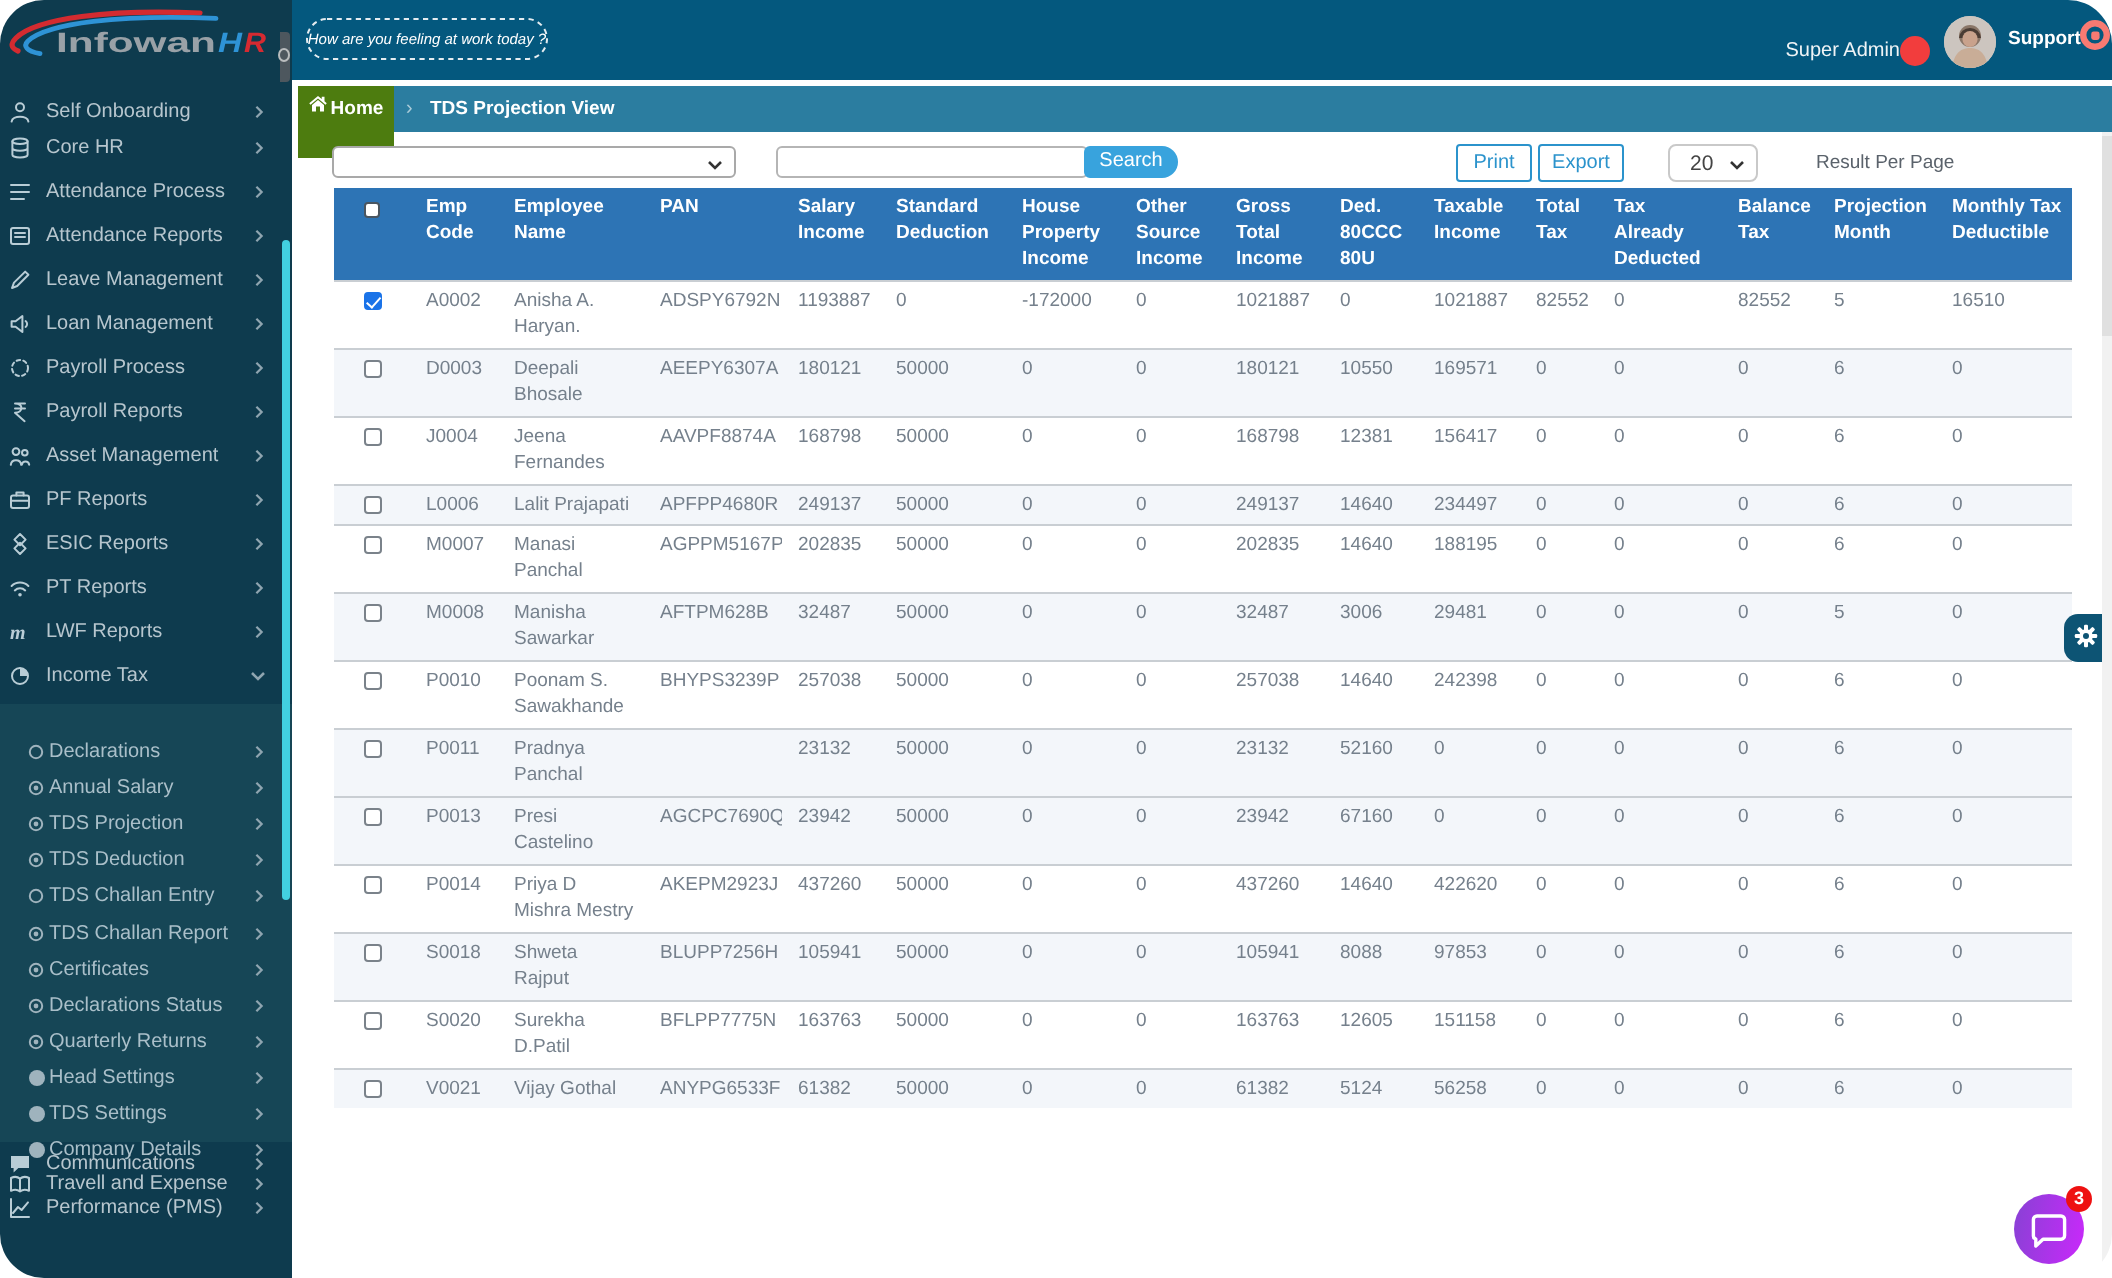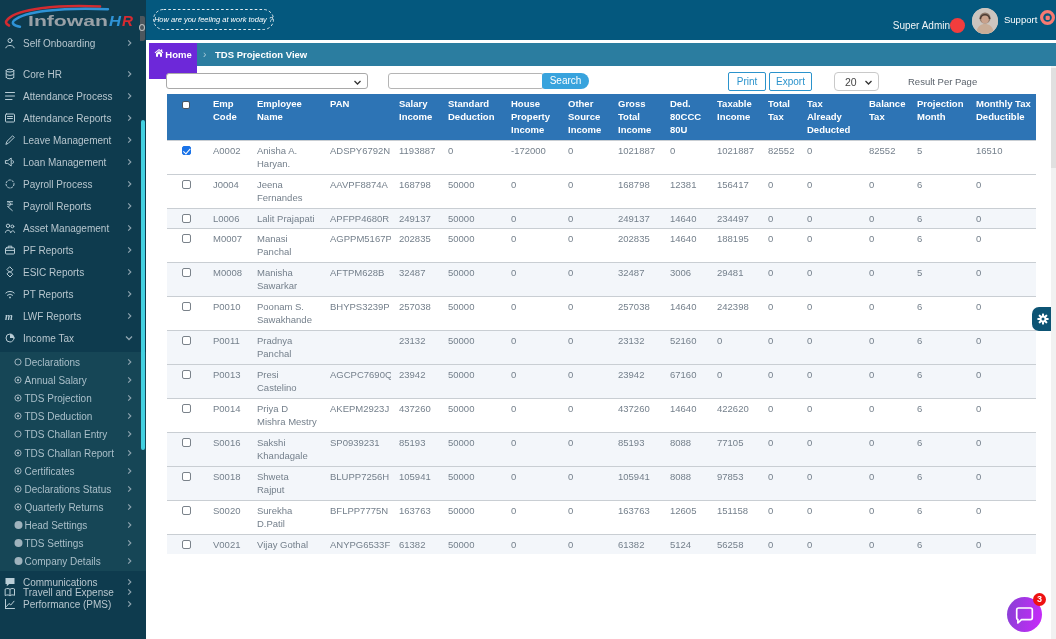--- a/index.html
+++ b/index.html
@@ -1,49 +1,49 @@
 <!DOCTYPE html>
 <html><head>
 <meta charset="utf-8">
 <style>
 * { margin:0; padding:0; box-sizing:border-box; }
 html,body { width:1056px; height:639px; overflow:hidden; font-family:"Liberation Sans", sans-serif; background:#fff; }
-#page { position:relative; width:1056px; height:639px; overflow:hidden; }
+#page { position:relative; width:1056px; height:639px; overflow:hidden;border-radius:22px; }
 .abs { position:absolute; }
 
 
 #sidebar { left:0; top:0; width:146px; height:639px; background:#0e3b4e; }
 #submenu-bg { left:0; top:352px; width:146px; height:219px; background:#164656; }
 #logo { left:0; top:0; width:146px; height:42px; }
 .menu-item { position:absolute; left:0; width:146px; height:22px; color:#b7c6ce; font-size:10px; }
 .menu-item .ic { position:absolute; left:4px; top:50%; transform:translateY(-50%); width:12px; text-align:center; line-height:0; }
 .menu-item .tx { position:absolute; left:23px; top:50%; transform:translateY(-50%); white-space:nowrap; }
 .menu-item .ch { position:absolute; right:13px; top:50%; transform:translateY(-50%); line-height:0; }
-.sub-item { position:absolute; left:0; width:146px; height:18px; color:#aabfc9; font-size:10px; }
+.sub-item { position:absolute; left:0; width:146px; height:18px; color:#aabfc9; font-size:10px;margin-top:14px; }
 .sub-item .ic { position:absolute; left:14px; top:50%; transform:translateY(-50%); line-height:0; }
 .sub-item .tx { position:absolute; left:24.5px; top:50%; transform:translateY(-50%); white-space:nowrap; }
 .sub-item .ch { position:absolute; right:13px; top:50%; transform:translateY(-50%); line-height:0; }
 #side-scroll { left:140.5px; top:120px; width:4px; height:330px; background:#42d0e0; border-radius:2px; z-index:8; }
 #collapse-tab { left:140px; top:16px; width:5px; height:25px; background:#4d575e; border-radius:0 2px 2px 0; z-index:9; }
 #collapse-tab:after { content:""; position:absolute; left:-1px; top:8px; width:4px; height:5px; border:1.5px solid #b9bcbd; border-radius:50%; }
 
 
 #header { left:146px; top:0; width:910px; height:41px; background:#04587e; }
 #feelpill { left:153px; top:9px; width:121px; height:21px; color:#fff; font-style:italic; font-size:7.5px; line-height:21px; text-align:center; white-space:nowrap; }
 #companyline { right:93px; top:8.5px; color:#fff; font-weight:bold; font-size:10px; white-space:nowrap;margin-top:35px; }
 #superadmin { right:106px; top:20px; color:#f0f4f6; font-size:10px; }
 #reddot { left:950px; top:18px; width:15px; height:15px; background:#f23d3d; border-radius:50%; }
 #avatar { left:972px; top:8px; width:26px; height:26px; border-radius:50%; overflow:hidden; background:#cfc9c4; }
-#supporttx { left:1004px; top:14px; color:#fff; font-size:9.5px; font-weight:normal; }
+#supporttx { left:1004px; top:14px; color:#fff; font-size:9.5px; font-weight:bold; }
 #supportic { left:1040px; top:10px; width:16px; height:16px; }
 
 
 #whitegap { left:146px; top:40px; width:910px; height:3px; background:#fff; }
 #crumbbar { left:149px; top:43px; width:907px; height:23px; background:#2b7da0; }
-#crumbhome { left:149px; top:43px; width:48px; height:36px; background:#6d28d9; color:#fff; font-weight:bold; font-size:9.5px; line-height:23px; text-align:center; }
+#crumbhome { left:149px; top:43px; width:48px; height:36px; background:#4d7c0f; color:#fff; font-weight:bold; font-size:9.5px; line-height:23px; text-align:center; }
 #crumbsep { left:203px; top:42.5px; height:23px; line-height:23px; color:#a9cbd8; font-size:10px; }
 #crumbtitle { left:215px; top:43px; height:23px; line-height:23px; color:#fff; font-weight:bold; font-size:9.5px; }
 
 
 #selA { left:166px; top:73px; width:202px; height:16px; border:1px solid #a9a9a9; border-radius:3px; background:#fff; }
 #selA .ch, #selB .ch { position:absolute; right:5px; top:3.5px; line-height:0; }
 #searchbox { left:388px; top:73px; width:156px; height:16px; border:1px solid #b5b5b5; border-radius:3px; background:#fff; }
 #searchbtn { left:542px; top:73px; width:47px; height:16px; background:#38a3dd; border-radius:3px 8px 8px 3px; color:#fff; font-size:10px; text-align:center; line-height:16px; }
 .obtn { position:absolute; top:72px; height:19px; border:1px solid #2b93cc; border-radius:2px; background:#fff; color:#2b93cc; font-size:10px; text-align:center; line-height:17px; }
 #printbtn { left:728px; width:38px; }
@@ -86,21 +86,21 @@
   <div class="abs" id="logo">
     <svg width="146" height="42" viewBox="0 0 146 42">
       <path d="M 100 6.5 C 55 4.5, 18 9, 8 19 C 5 22, 5.5 24, 9 25.5" fill="none" stroke="#d32b30" stroke-width="2.6" stroke-linecap="round"></path>
       <path d="M 108 9.2 C 60 7.2, 24 11.5, 14 20.5 C 11.5 23, 13 25.5, 20 26.8" fill="none" stroke="#2e93d6" stroke-width="2.4" stroke-linecap="round"></path>
       <text x="28" y="26" textLength="80" lengthAdjust="spacingAndGlyphs" font-family="Liberation Sans, sans-serif" font-size="14" font-weight="bold" fill="#99a1a7">Infowan</text>
       <text x="109" y="26" textLength="12" lengthAdjust="spacingAndGlyphs" font-family="Liberation Sans, sans-serif" font-size="14" font-weight="bold" font-style="italic" fill="#2e93d6">H</text>
       <text x="122" y="26" textLength="11" lengthAdjust="spacingAndGlyphs" font-family="Liberation Sans, sans-serif" font-size="14" font-weight="bold" font-style="italic" fill="#d62a31">R</text>
     </svg>
   </div>
   <div id="menu-items">
-      <div class="menu-item" style="top:32px">
+      <div class="menu-item" style="top:45px">
         <span class="ic"><svg width="12" height="12" viewBox="0 0 12 12" fill="none" stroke="#b9cdd6" stroke-width="1" stroke-linecap="round" stroke-linejoin="round">
             <circle cx="6" cy="3.6" r="2"></circle>
             <path d="M1.8 10.8 C2.2 7.6,9.8 7.6,10.2 10.8"></path>
           </svg></span>
         <span class="tx">Self Onboarding</span>
         <span class="ch"><svg width="7" height="7" viewBox="0 0 8 8" fill="none" stroke="#8fa5b0" stroke-width="1.3">
             <path d="M2.5 1 L5.5 4 L2.5 7"></path>
           </svg></span>
       </div>
       <div class="menu-item" style="top:63px">
@@ -476,20 +476,38 @@
             <td>0</td>
             <td>1021887</td>
             <td>0</td>
             <td>1021887</td>
             <td>82552</td>
             <td>0</td>
             <td>82552</td>
             <td>5</td>
             <td>16510</td>
           </tr>
+          <tr class="alt h34">
+            <td class="cb"><span class="ckb"></span></td>
+            <td>D0003</td>
+            <td class="nm">Deepali<br>Bhosale</td>
+            <td>AEEPY6307A</td>
+            <td>180121</td>
+            <td>50000</td>
+            <td>0</td>
+            <td>0</td>
+            <td>180121</td>
+            <td>10550</td>
+            <td>169571</td>
+            <td>0</td>
+            <td>0</td>
+            <td>0</td>
+            <td>6</td>
+            <td>0</td>
+          </tr>
           <tr class="h34">
             <td class="cb"><span class="ckb"></span></td>
             <td>J0004</td>
             <td class="nm">Jeena<br>Fernandes</td>
             <td>AAVPF8874A</td>
             <td>168798</td>
             <td>50000</td>
             <td>0</td>
             <td>0</td>
             <td>168798</td>
@@ -614,38 +632,20 @@
             <td>P0014</td>
             <td class="nm">Priya D<br>Mishra Mestry</td>
             <td>AKEPM2923J</td>
             <td>437260</td>
             <td>50000</td>
             <td>0</td>
             <td>0</td>
             <td>437260</td>
             <td>14640</td>
             <td>422620</td>
-            <td>0</td>
-            <td>0</td>
-            <td>0</td>
-            <td>6</td>
-            <td>0</td>
-          </tr>
-          <tr class="alt h34">
-            <td class="cb"><span class="ckb"></span></td>
-            <td>S0016</td>
-            <td class="nm">Sakshi<br>Khandagale</td>
-            <td>SP0939231</td>
-            <td>85193</td>
-            <td>50000</td>
-            <td>0</td>
-            <td>0</td>
-            <td>85193</td>
-            <td>8088</td>
-            <td>77105</td>
             <td>0</td>
             <td>0</td>
             <td>0</td>
             <td>6</td>
             <td>0</td>
           </tr>
           <tr class="alt h34">
             <td class="cb"><span class="ckb"></span></td>
             <td>S0018</td>
             <td class="nm">Shweta<br>Rajput</td>

